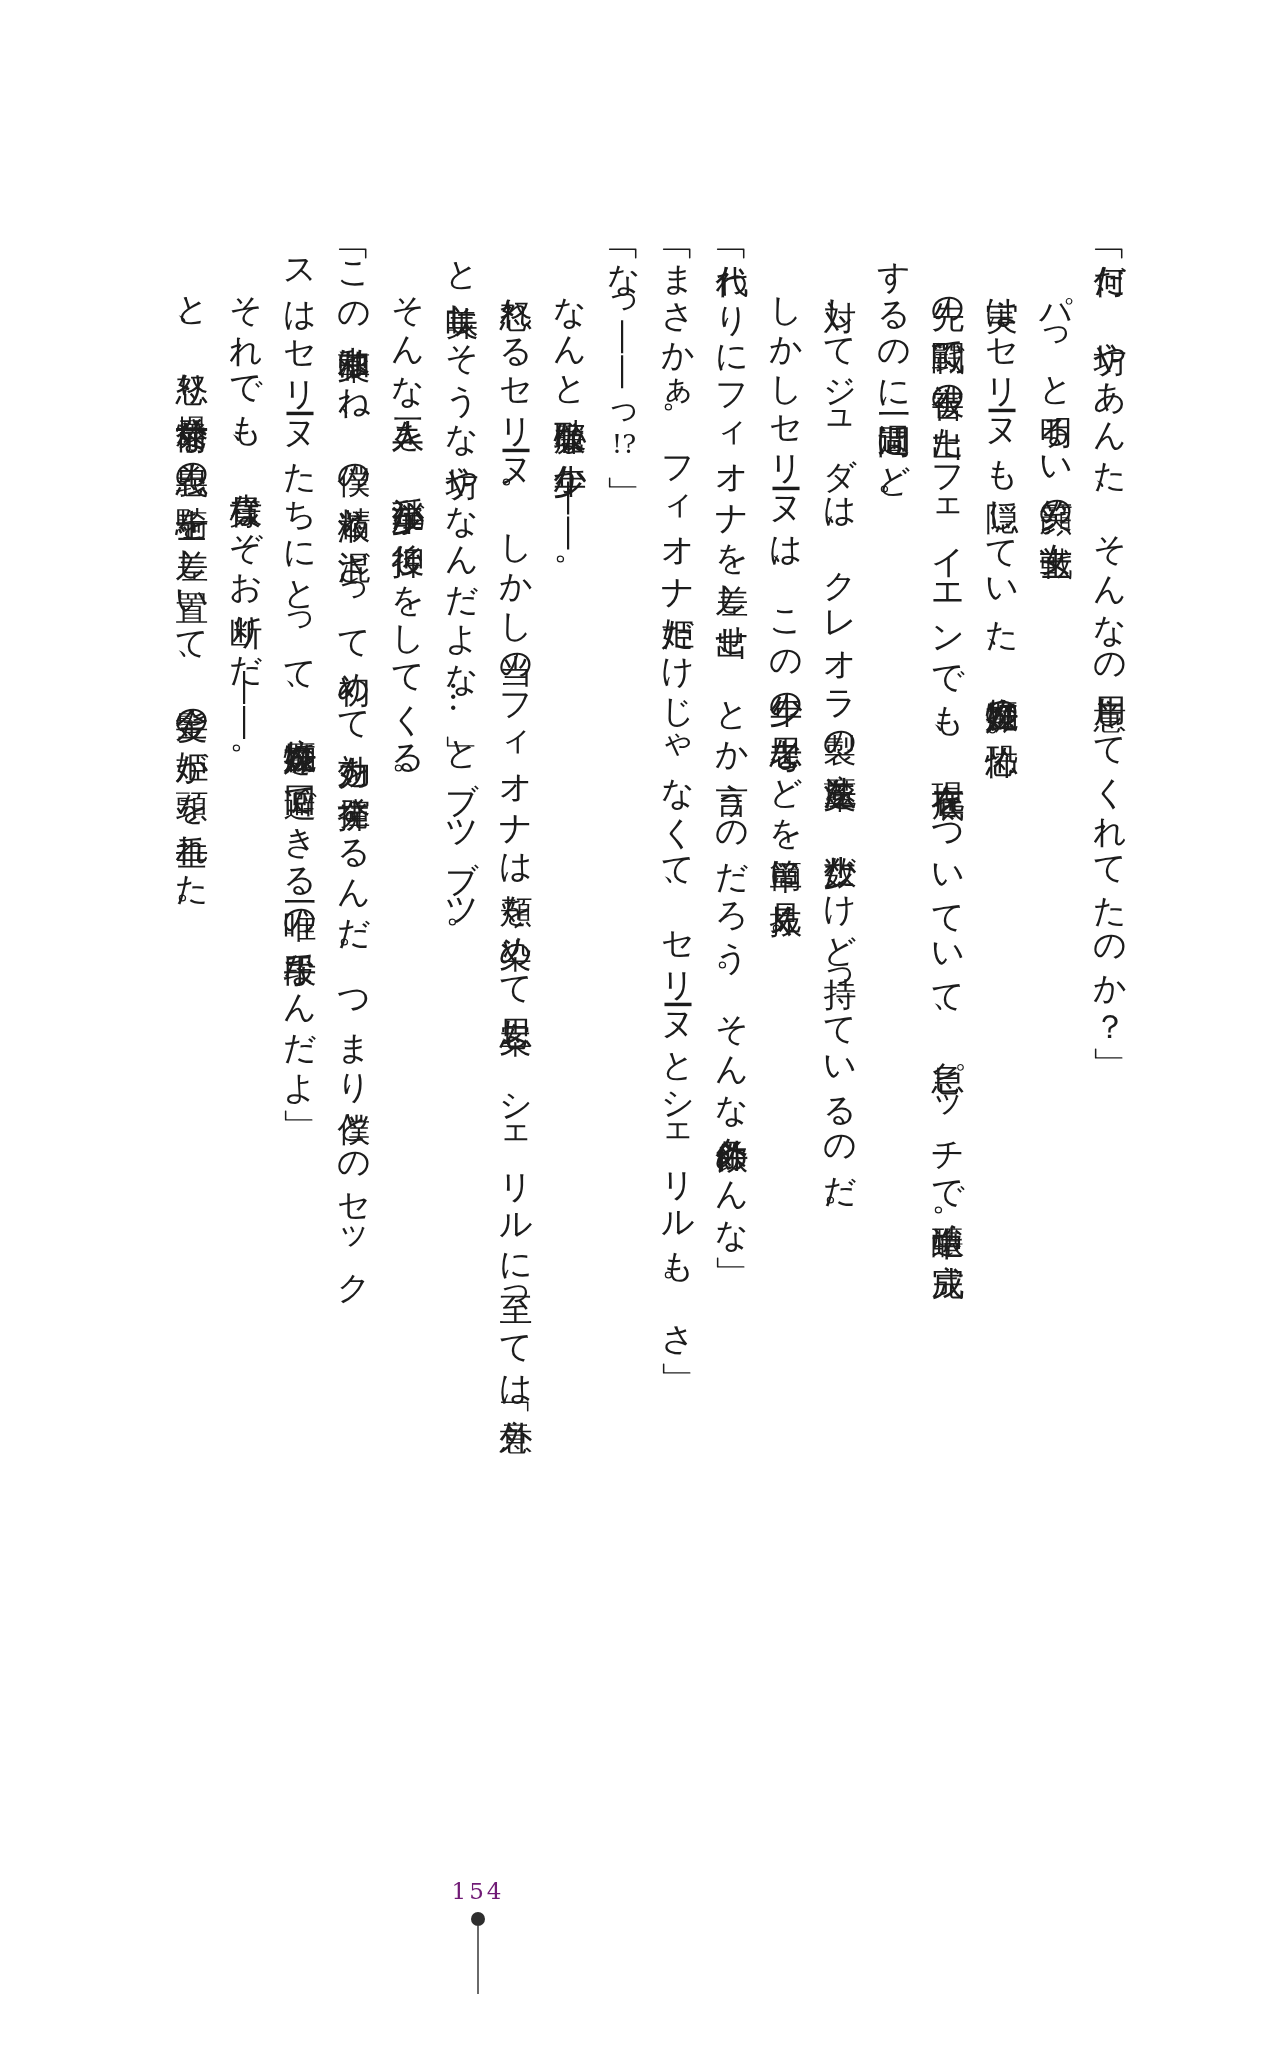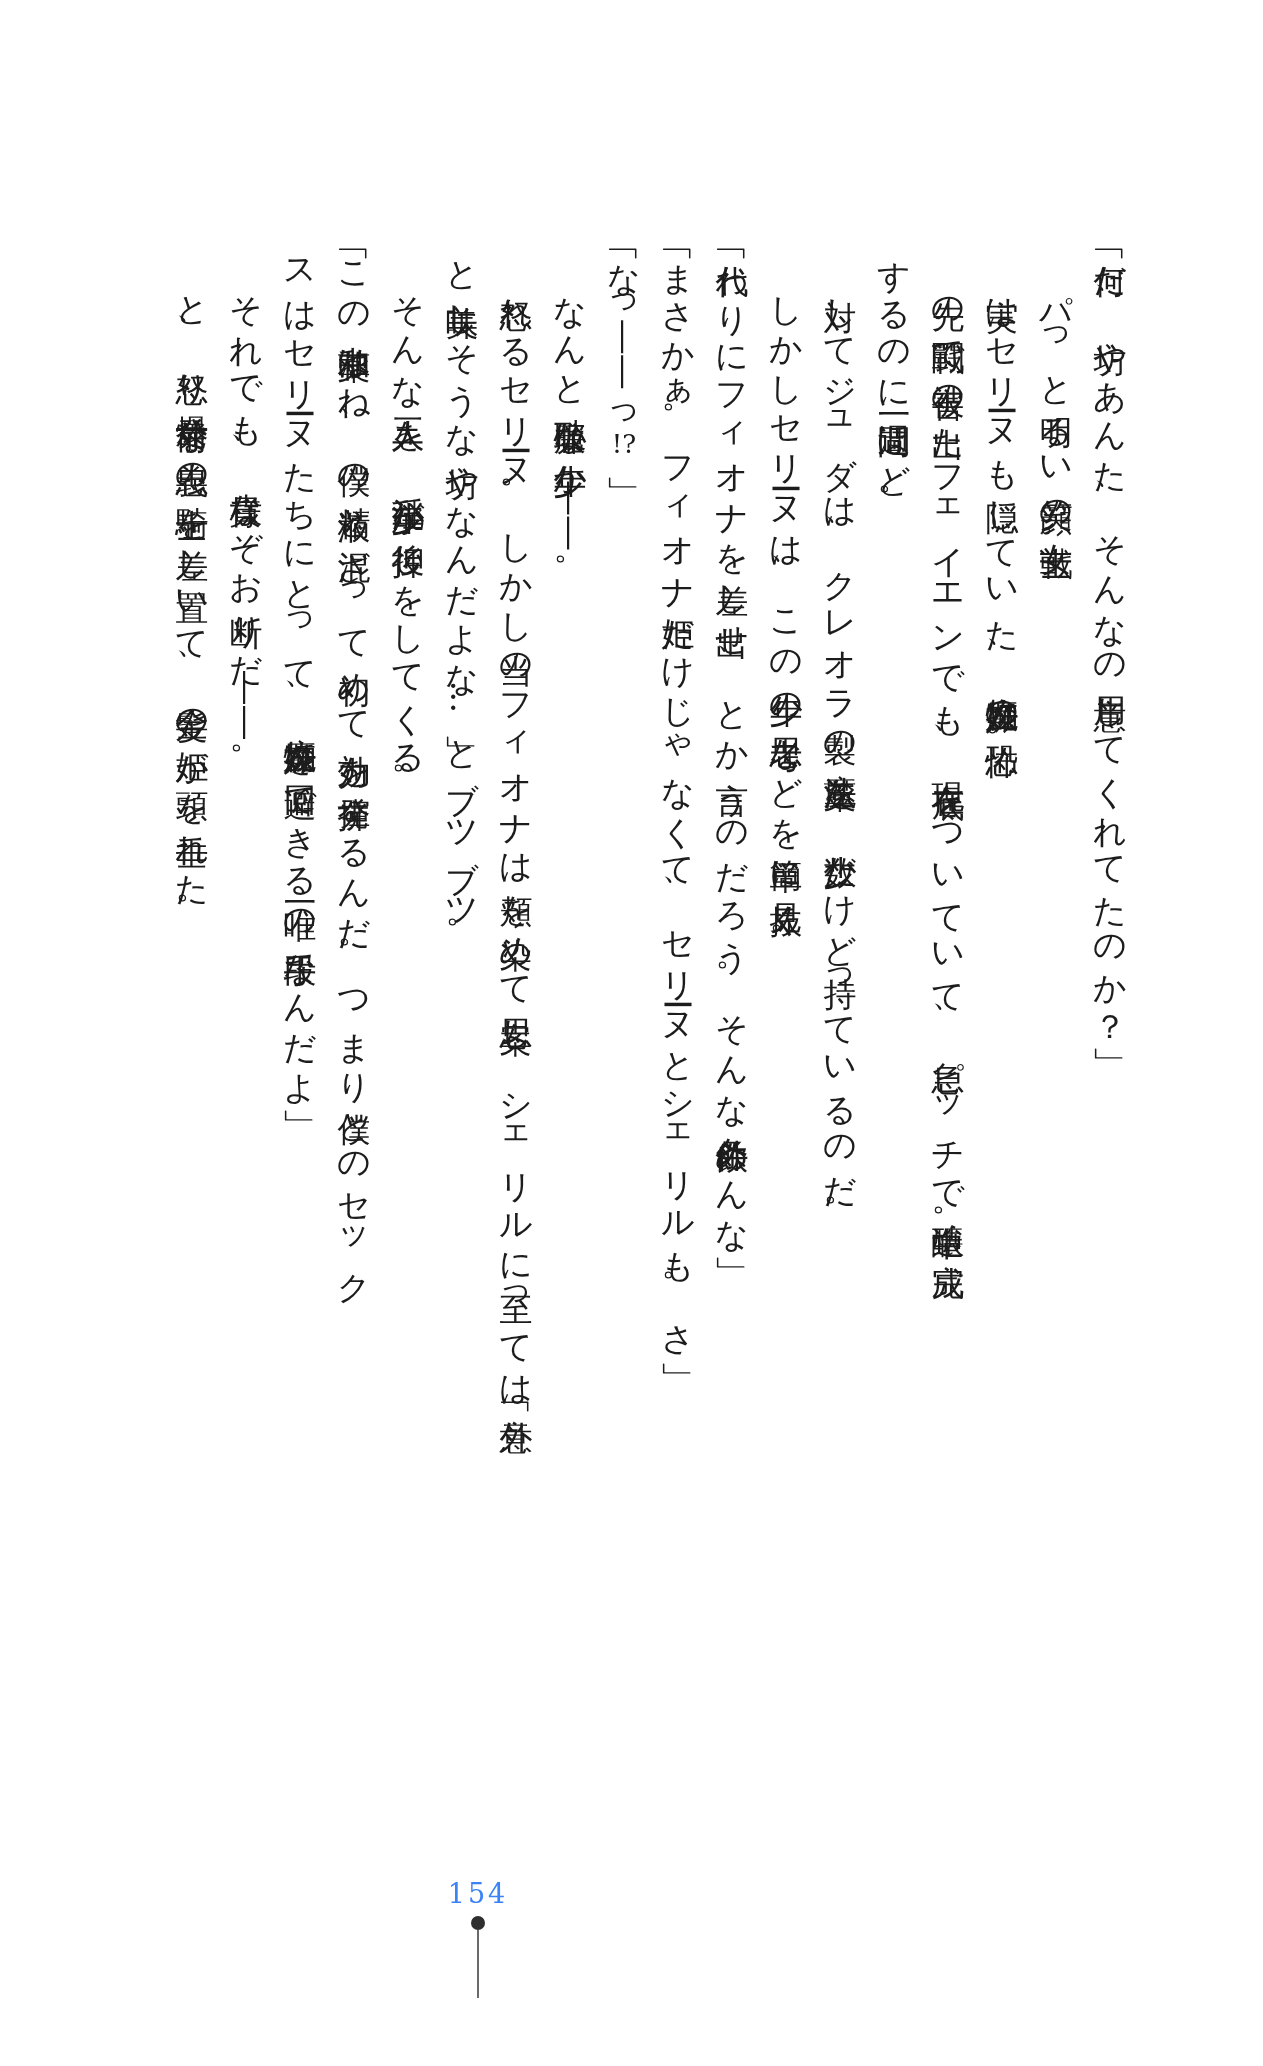--- a/index.html
+++ b/index.html
@@ -39,22 +39,22 @@
     letter-spacing: 0;
   }
   .page-footer {
     position: absolute;
     left: 438px;
     top: 1880px;
     width: 80px;
     text-align: center;
   }
   .page-number {
-    font-size: 27px;
-    color: #3b82f6;
+    font-size: 23px;
+    color: #701a75;
     letter-spacing: 3px;
     line-height: 1;
   }
   .ornament-dot {
     width: 14px;
     height: 14px;
     border-radius: 50%;
     background: #2e2e2e;
     margin: 9px auto 0 auto;
   }

